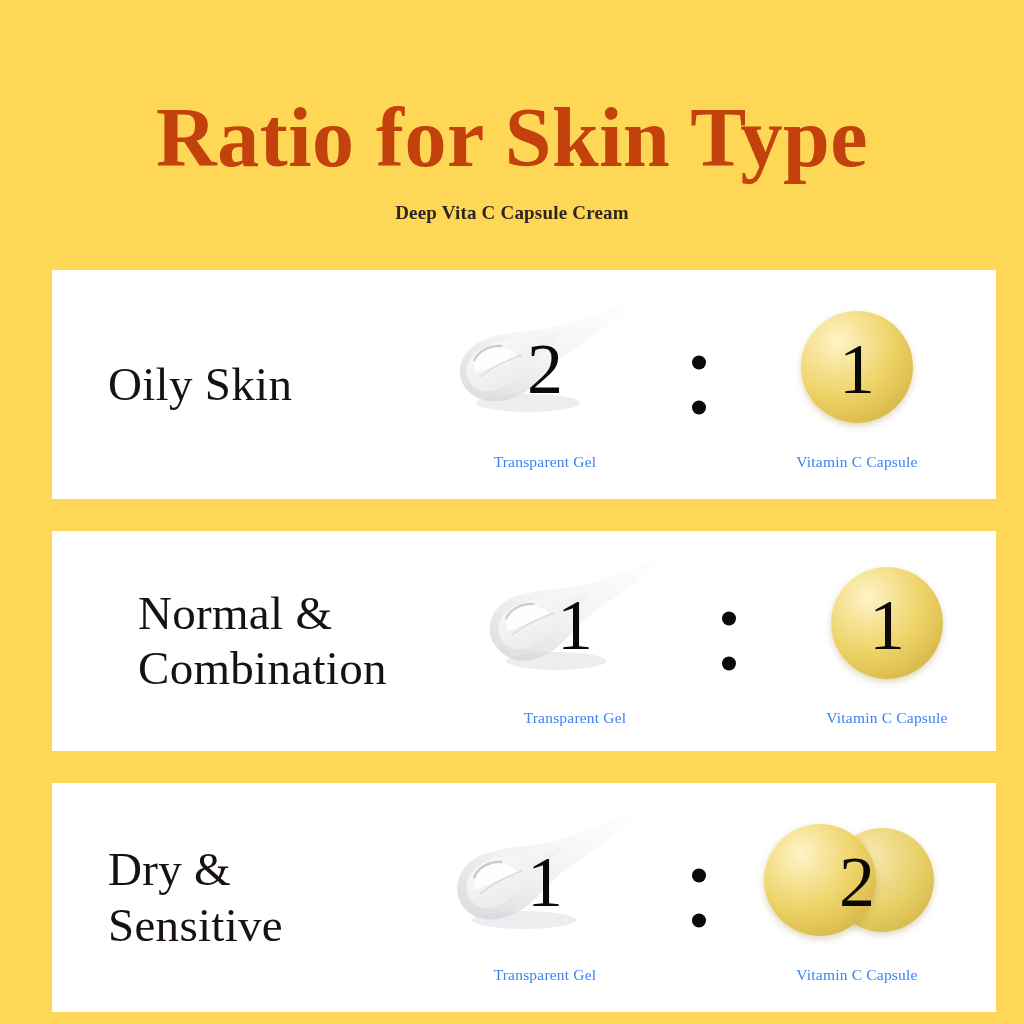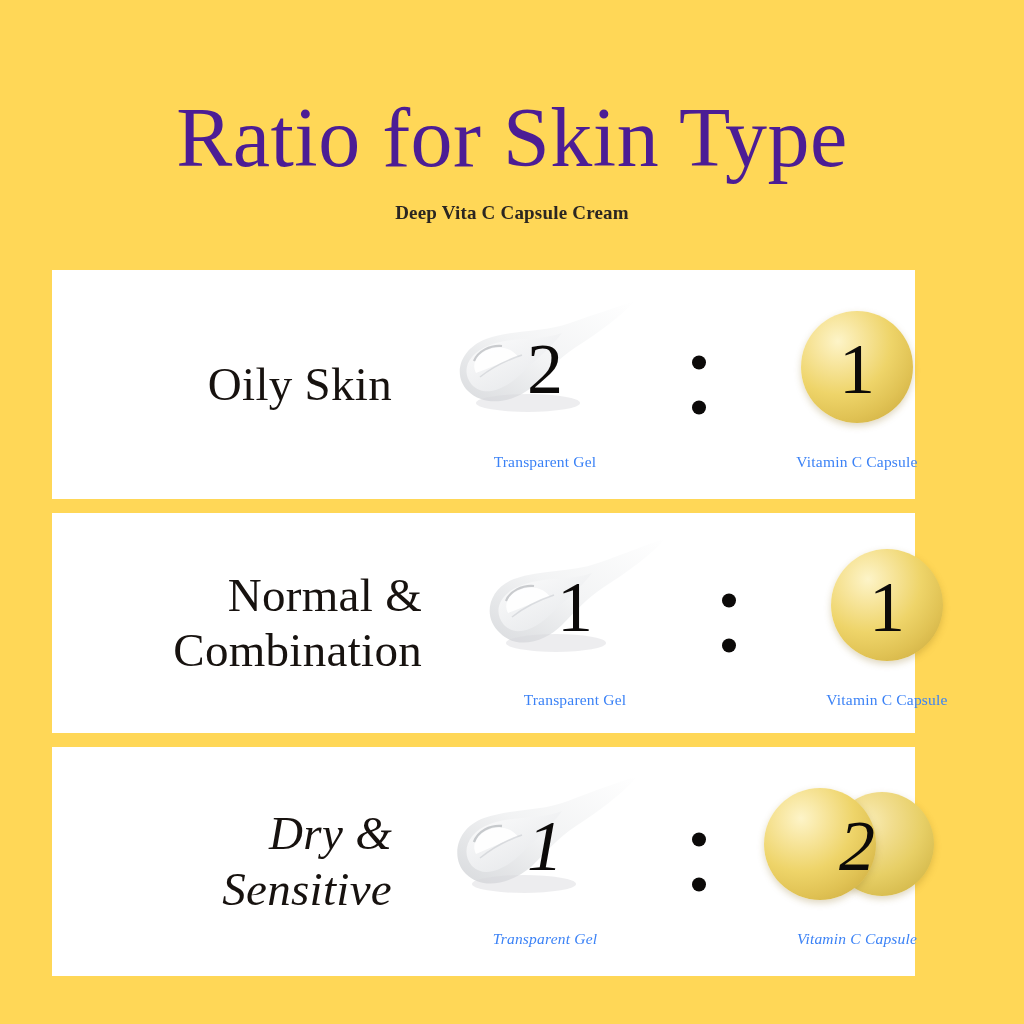--- a/index.html
+++ b/index.html
@@ -20,54 +20,53 @@
     position: absolute;
     top: 0; left: 0;
     width: 1024px;
     text-align: center;
   }
   .page-title {
     margin: 0;
     padding-top: 96px;
     font-family: "Liberation Serif", "DejaVu Serif", serif;
     font-size: 84px;
-    font-weight: 400;
+    font-weight: 700;
     line-height: 1.0;
-    color: #4c1d95;
+    color: #c2410c;
     letter-spacing: 0.5px;
   }
   .page-subtitle {
     margin: 0;
     padding-top: 22px;
     font-size: 19px;
     font-weight: 700;
     color: #2b2621;
     letter-spacing: 0.2px;
   }
 
   
   .cards {
     position: absolute;
     left: 52px;
     top: 270px;
     width: 920px;
   }
   .card {
     background: #FFFFFF;
-    width: 863px;
+    width: 944px;
     box-sizing: border-box;
     position: relative;
     display: flex;
     align-items: center;
-    margin-bottom: 14px;
-    text-align: right;
+    margin-bottom: 32px;
   }
   .card-1 { height: 229px; }
   .card-2 { height: 220px; padding-left: 30px; }
-  .card-3 { height: 229px; font-style: italic; }
+  .card-3 { height: 229px; }
 
   
   .skin-label {
     width: 340px;
     padding-left: 56px;
     box-sizing: border-box;
     font-size: 47px;
     line-height: 1.18;
     color: #17120f;
     letter-spacing: 0.3px;

